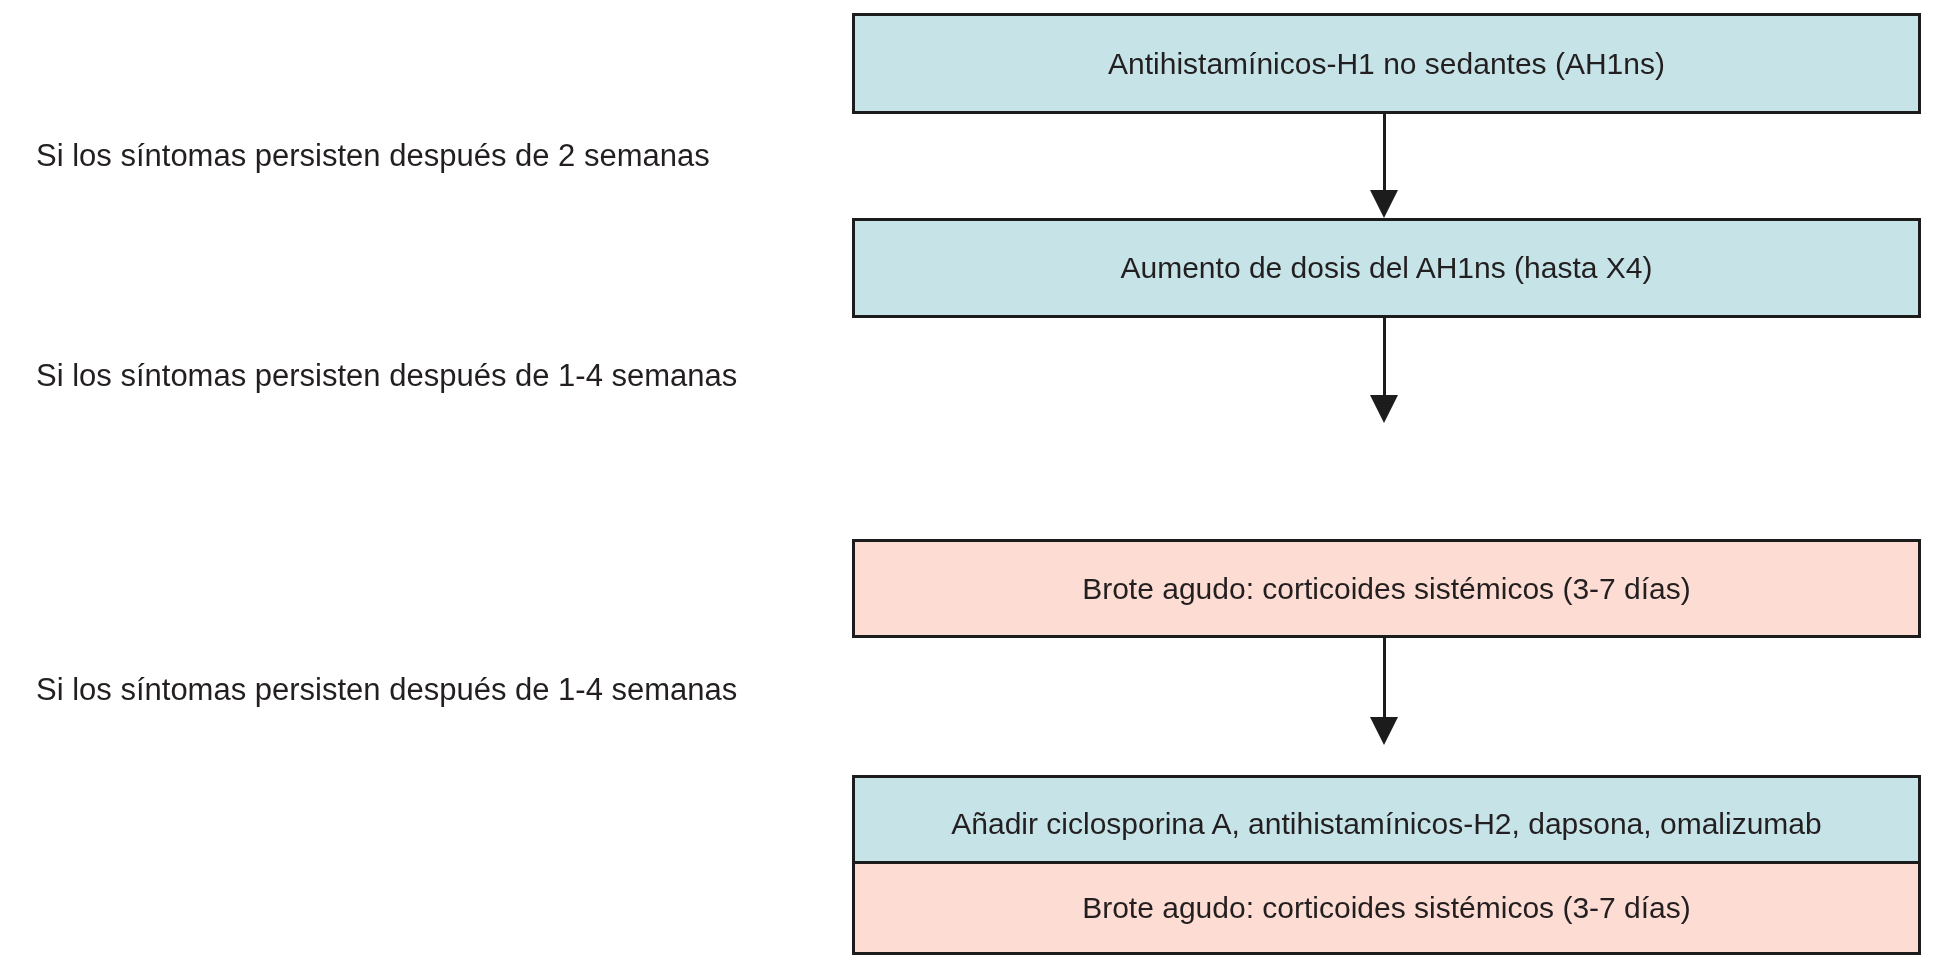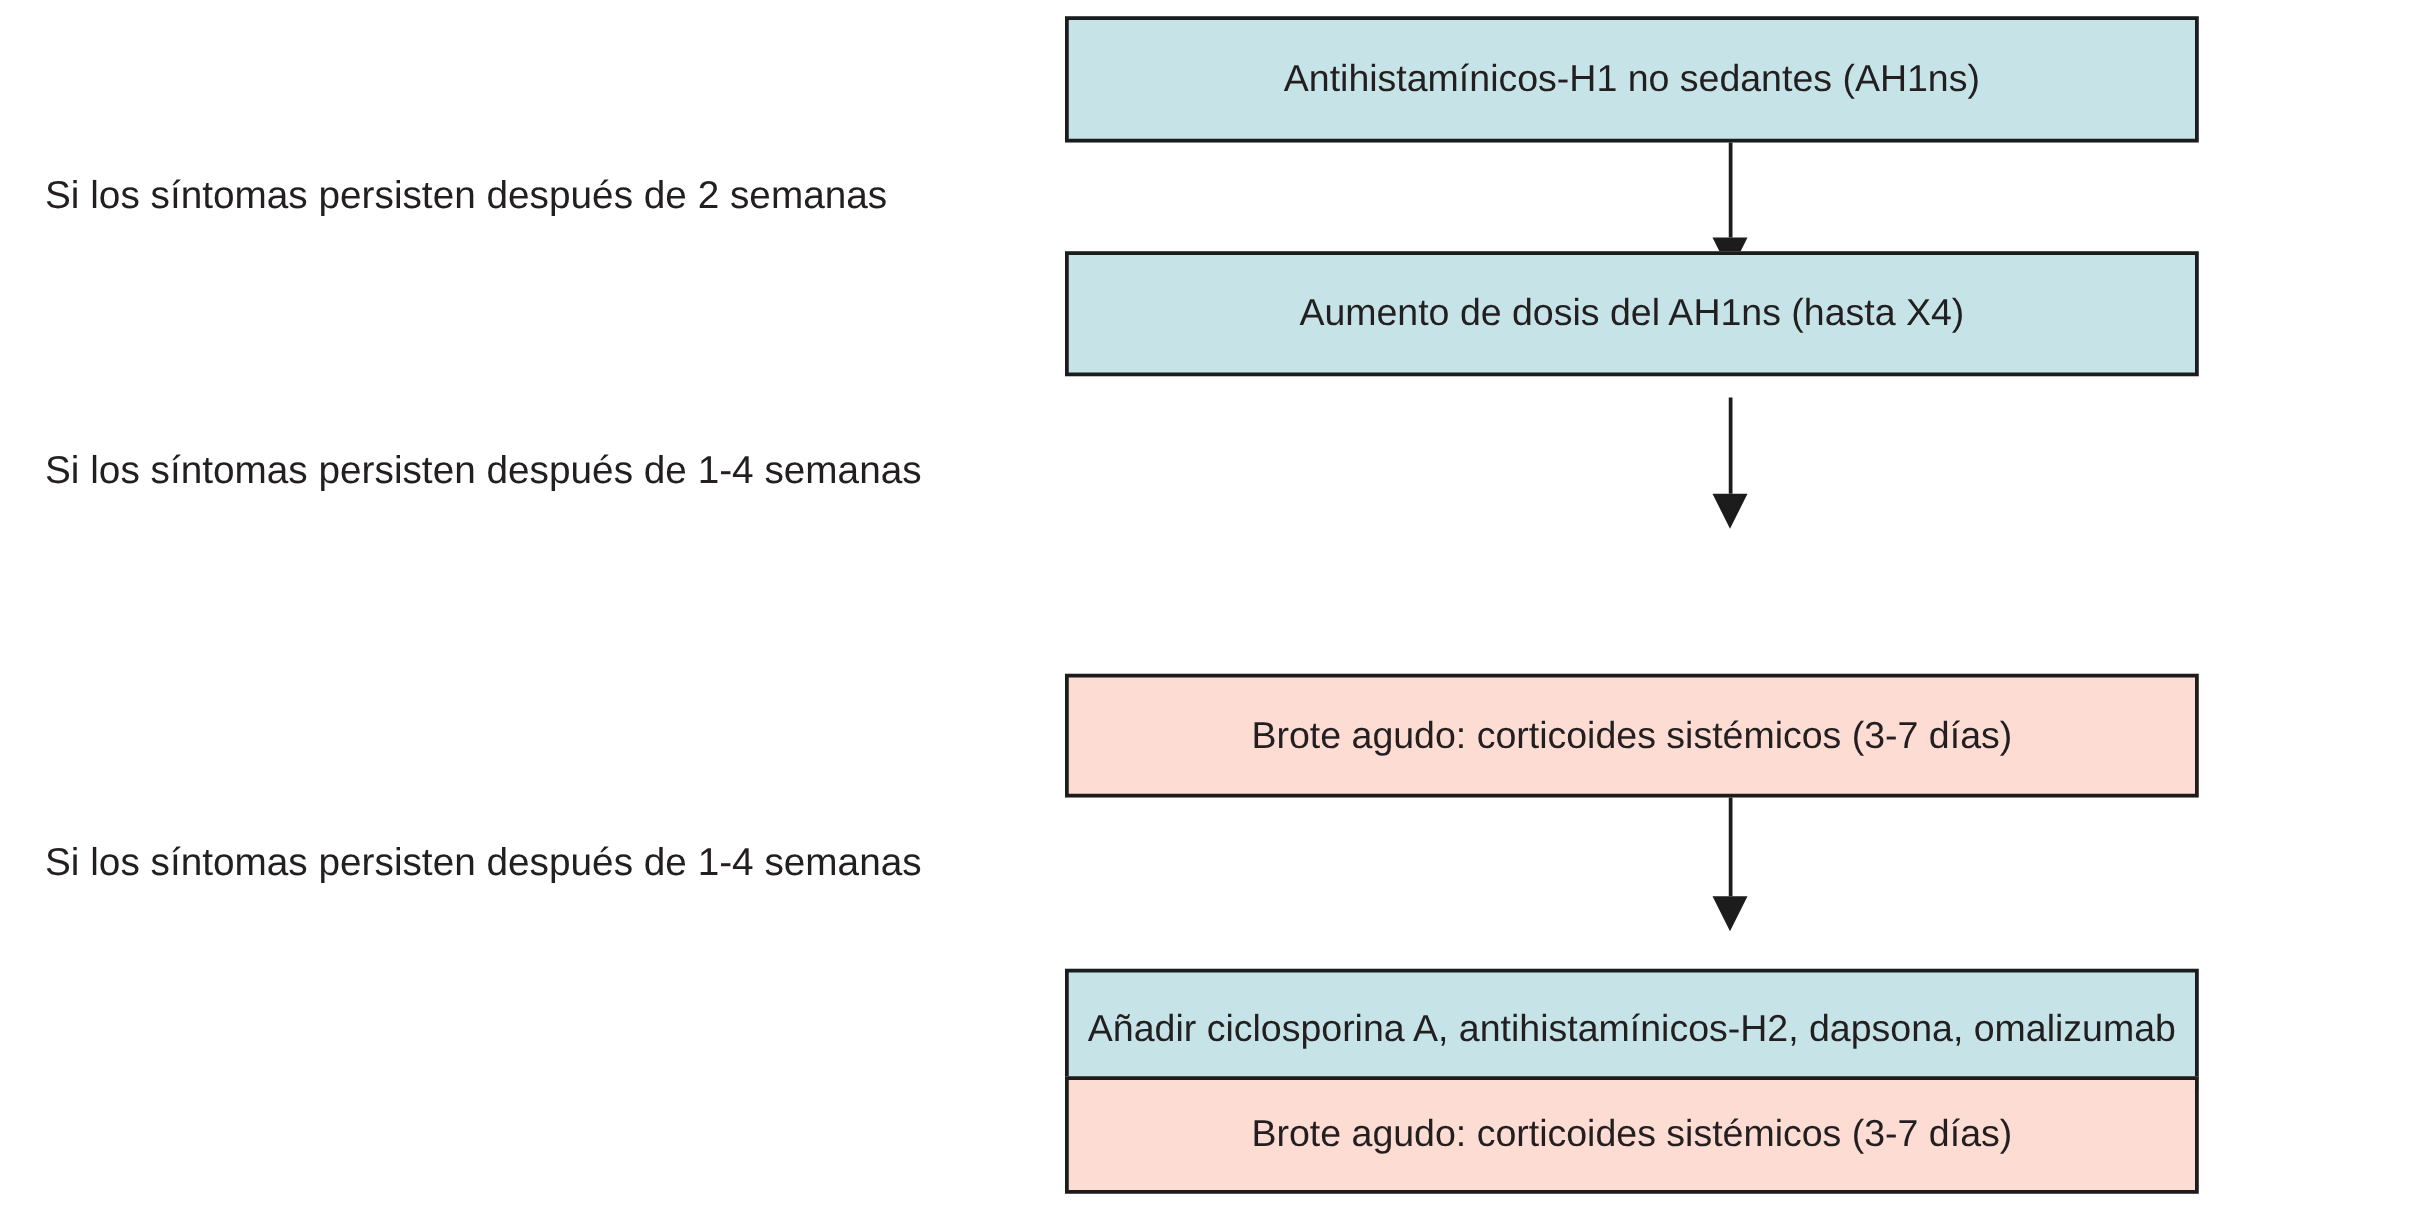--- a/index.html
+++ b/index.html
@@ -24,21 +24,21 @@
     position: absolute;
     left: 36px;
     font-size: 31px;
     line-height: 36px;
     white-space: nowrap;
     color: var(--text);
   }
   .flow-box {
     position: absolute;
     left: 852px;
-    width: 907px;
+    width: 1069px;
     border: 3px solid var(--border);
     display: flex;
     align-items: center;
     justify-content: center;
     text-align: center;
     font-size: 30px;
     line-height: 34px;
     color: var(--text);
     padding: 0 10px;
   }
@@ -74,21 +74,21 @@
   <div class="condition-label" style="top:358px;">Si los síntomas persisten después de 1-4 semanas</div>
   <div class="condition-label" style="top:672px;">Si los síntomas persisten después de 1-4 semanas</div>
 
   <div class="flow-box treatment" style="top:13px;height:101px;">Antihistamínicos-H1 no sedantes (AH1ns)</div>
 
   <div class="flow-arrow" style="top:114px;height:104px;">
     <div class="shaft"></div>
     <div class="head"></div>
   </div>
 
-  <div class="flow-box treatment" style="top:201px;height:100px;">Aumento de dosis del AH1ns (hasta X4)</div>
+  <div class="flow-box treatment" style="top:218px;height:100px;">Aumento de dosis del AH1ns (hasta X4)</div>
 
   <div class="flow-arrow" style="top:318px;height:105px;">
     <div class="shaft"></div>
     <div class="head"></div>
   </div>
 
 
   <div class="flow-box acute" style="top:539px;height:99px;">Brote agudo: corticoides sistémicos (3-7 días)</div>
 
   <div class="flow-arrow" style="top:638px;height:107px;">

